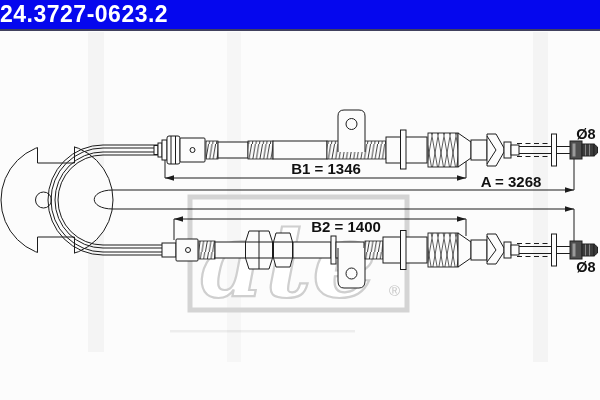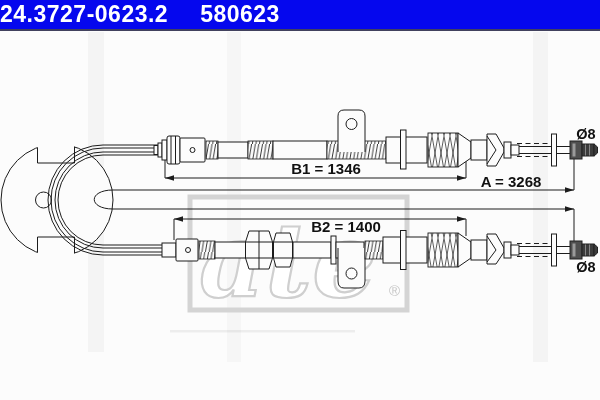--- a/index.html
+++ b/index.html
@@ -1,35 +1,34 @@
 <!DOCTYPE html>
 <html><head>
 <meta charset="utf-8">
 <style>
   html,body{margin:0;padding:0;}
   body{width:600px;height:400px;background:#fcfcfc;overflow:hidden;
        font-family:"Liberation Sans",sans-serif;}
   .stage{position:relative;width:600px;height:400px;background:#fcfcfc;}
   .header-bar{position:absolute;left:0;top:0;width:600px;height:29px;
       background:#0507ee;border-bottom:2px solid #41415e;
-      display:flex;justify-content:flex-start;align-items:center;gap:32px;}
+      display:flex;justify-content:space-between;align-items:center;gap:32px;}
   .header-bar span{color:#ffffff;font-weight:bold;font-size:23px;letter-spacing:.5px;}
   svg{position:absolute;left:0;top:0;}
   .dimlabel{font-family:"Liberation Sans",sans-serif;font-weight:bold;font-size:15px;fill:#111;}
   .dialabel{font-family:"Liberation Sans",sans-serif;font-weight:bold;font-size:14.5px;fill:#111;}
   .wm-text{font-family:"DejaVu Serif",serif;font-style:italic;font-weight:bold;}
 </style>
 </head>
 <body>
 
 <div class="stage">
 
   <div class="header-bar">
     <span>24.3727-0623.2</span>
-    <span>580623</span>
   </div>
 
   <svg width="600" height="400" viewBox="0 0 600 400">
     <defs>
       <pattern id="coil" patternUnits="userSpaceOnUse" width="3.6" height="18">
         <rect width="3.6" height="18" fill="#fcfcfc"></rect>
         <path d="M0.3,18 L3.3,0" stroke="#222" stroke-width="0.9" fill="none"></path>
       </pattern>
       <pattern id="twist" patternUnits="userSpaceOnUse" width="6" height="34">
         <rect width="6" height="34" fill="#fcfcfc"></rect>

